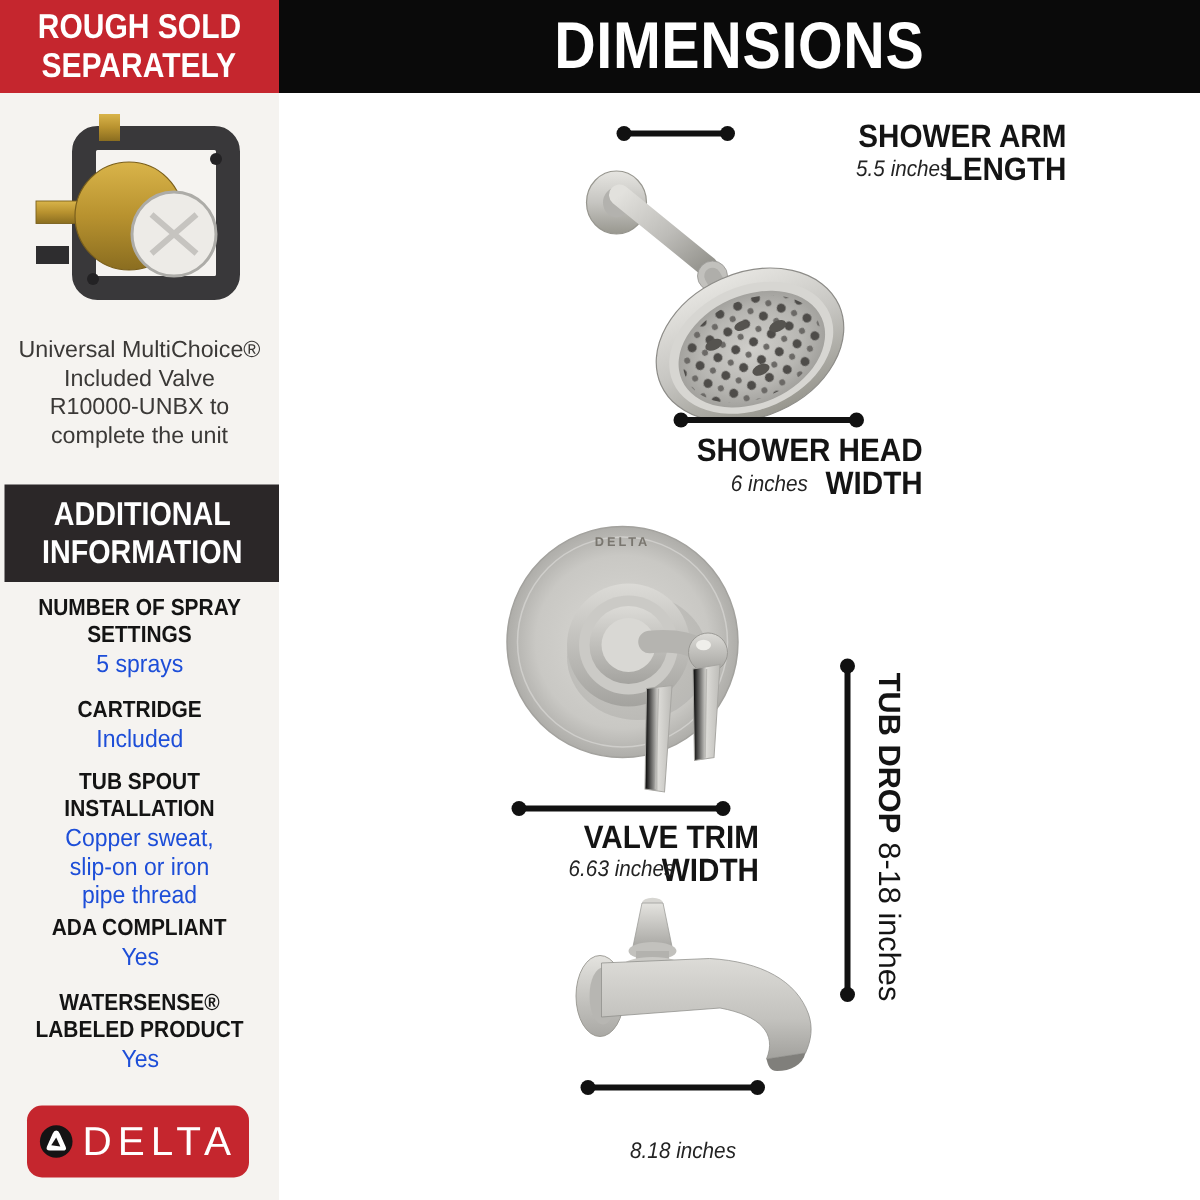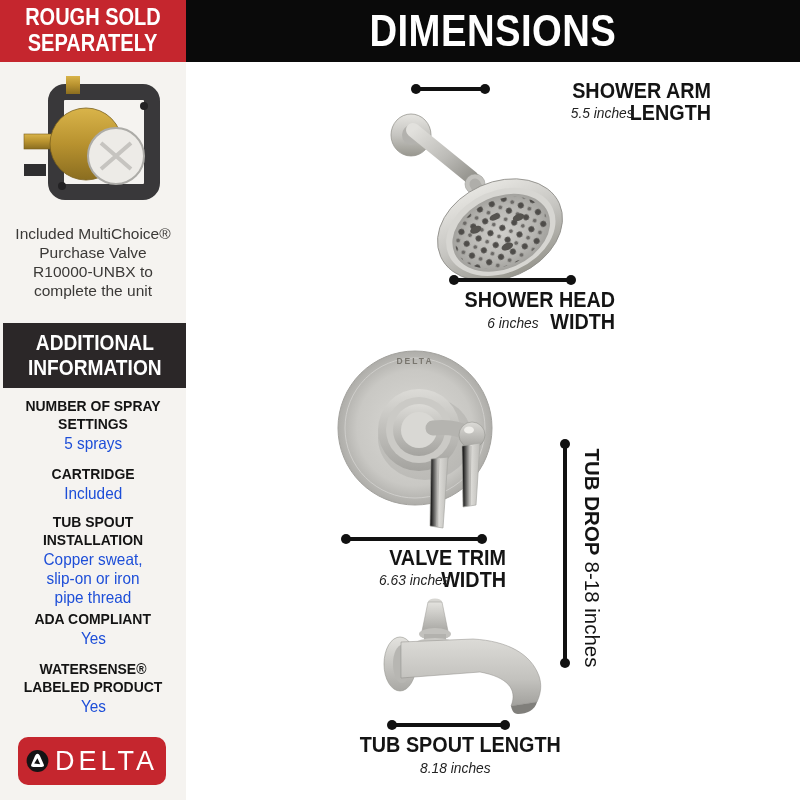--- a/index.html
+++ b/index.html
@@ -77,22 +77,22 @@
     <rect x="2" y="60" width="28" height="15" fill="url(#brass)" stroke="#7a5f1c" stroke-width=".6"></rect>
     <rect x="2" y="90" width="22" height="12" fill="#2e2d2f"></rect>
     <circle cx="64" cy="70" r="36" fill="url(#brass)" stroke="#7a5f1c" stroke-width=".8"></circle>
     <circle cx="122" cy="32" r="4" fill="#232224"></circle>
     <circle cx="40" cy="112" r="4" fill="#232224"></circle>
     <circle cx="94" cy="82" r="28" fill="#edebe7" stroke="#adaca8" stroke-width="2"></circle>
     <path d="M79 69 L109 95 M109 69 L79 95" stroke="#c6c4c0" stroke-width="4" fill="none"></path>
   </svg>
 
   <div class="note">
-    <div>Included MultiChoice®</div>
-    <div>Purchase Valve</div>
+    <div>Universal MultiChoice®</div>
+    <div>Included Valve</div>
     <div>R10000-UNBX to</div>
     <div>complete the unit</div>
   </div>
 
   <div class="info-box">
     <span class="cond">ADDITIONAL</span>
     <span class="cond">INFORMATION</span>
   </div>
 
   <div class="spec" style="top:397px;text-decoration:underline;">
@@ -244,19 +244,16 @@
     <ellipse cx="67" cy="42" rx="16" ry="6" fill="#c2c1bd"></ellipse>
     <rect x="56" y="42" width="22" height="9" fill="#b3b2ae"></rect>
     <ellipse cx="67" cy="52" rx="20" ry="6" fill="#cbcac6"></ellipse>
     <ellipse cx="32" cy="72" rx="16" ry="27" fill="url(#knob)" stroke="#96958f" stroke-width=".6"></ellipse>
     <ellipse cx="34" cy="72" rx="9" ry="19" fill="#b7b6b2"></ellipse>
     <path d="M33 50 L105 47 C140 49 163 62 171 84 C174 93 173 101 169 110 L143 114 C150 97 139 85 112 80 L33 86 Z" fill="url(#spout)" stroke="#8e8d89" stroke-width=".5"></path>
     <path d="M143 114 L169 110 C167 118 159 122 150 122 C145 122 144 118 143 114 Z" fill="#807f7b"></path>
   </svg>
 
   <div class="dim-h" style="left:390px;top:723px;width:117px;"></div>
-  <div class="dlabel" style="left:340px;top:735px;width:230px;">
-    <span class="cond2">TUB SPOUT LENGTH</span>
-  </div>
   <div class="dvalue" style="left:340px;top:760px;width:230px;">
     <span class="cond2">8.18 inches</span>
   </div>
 </div>
 
 </body></html>

